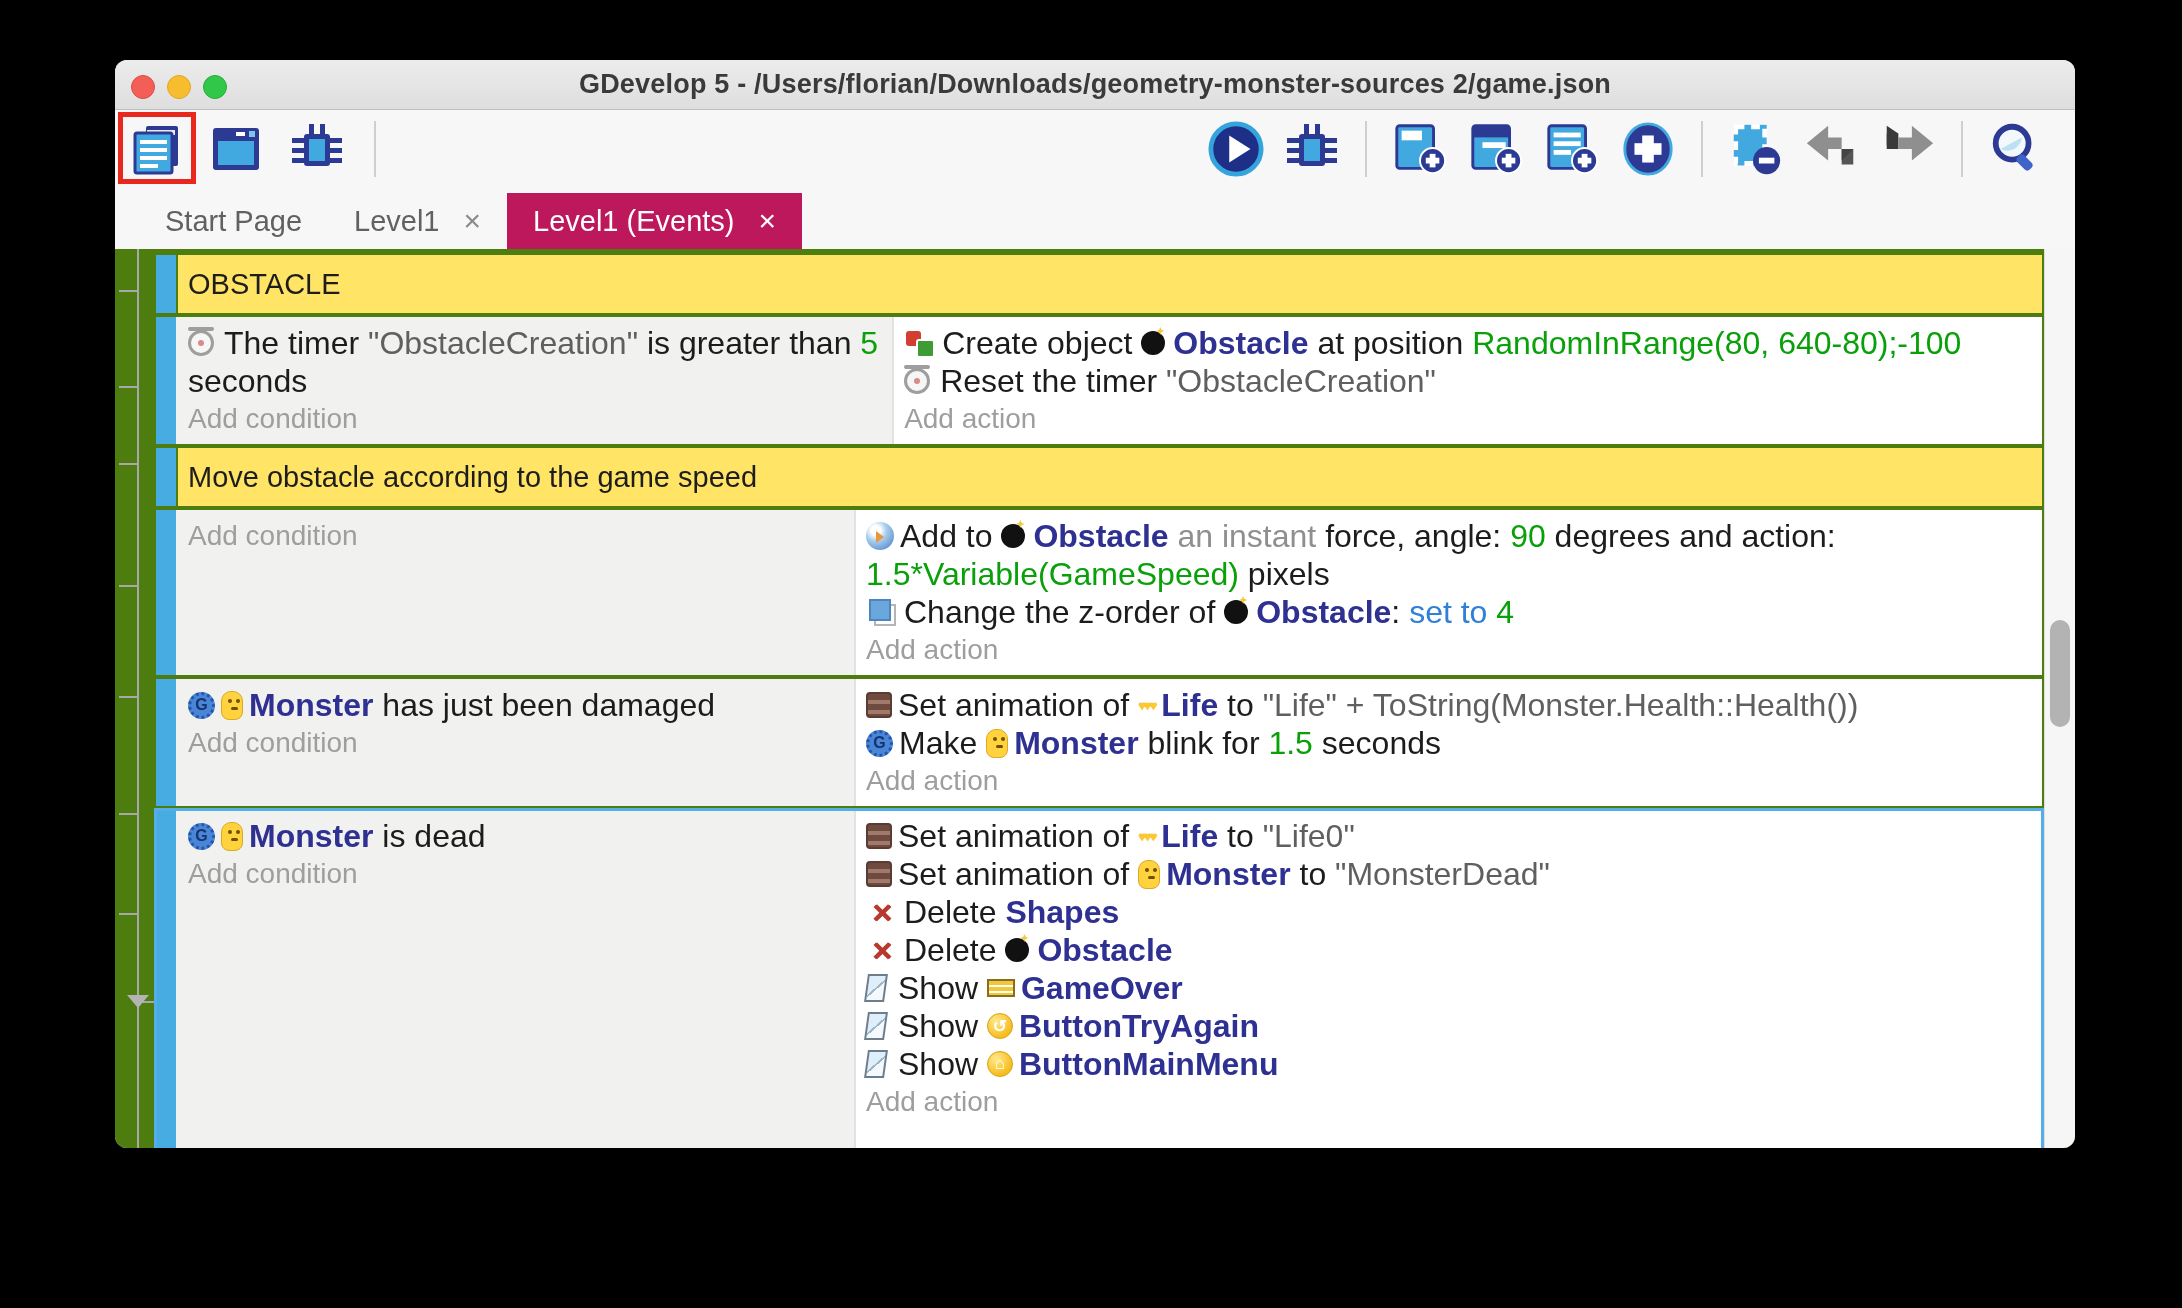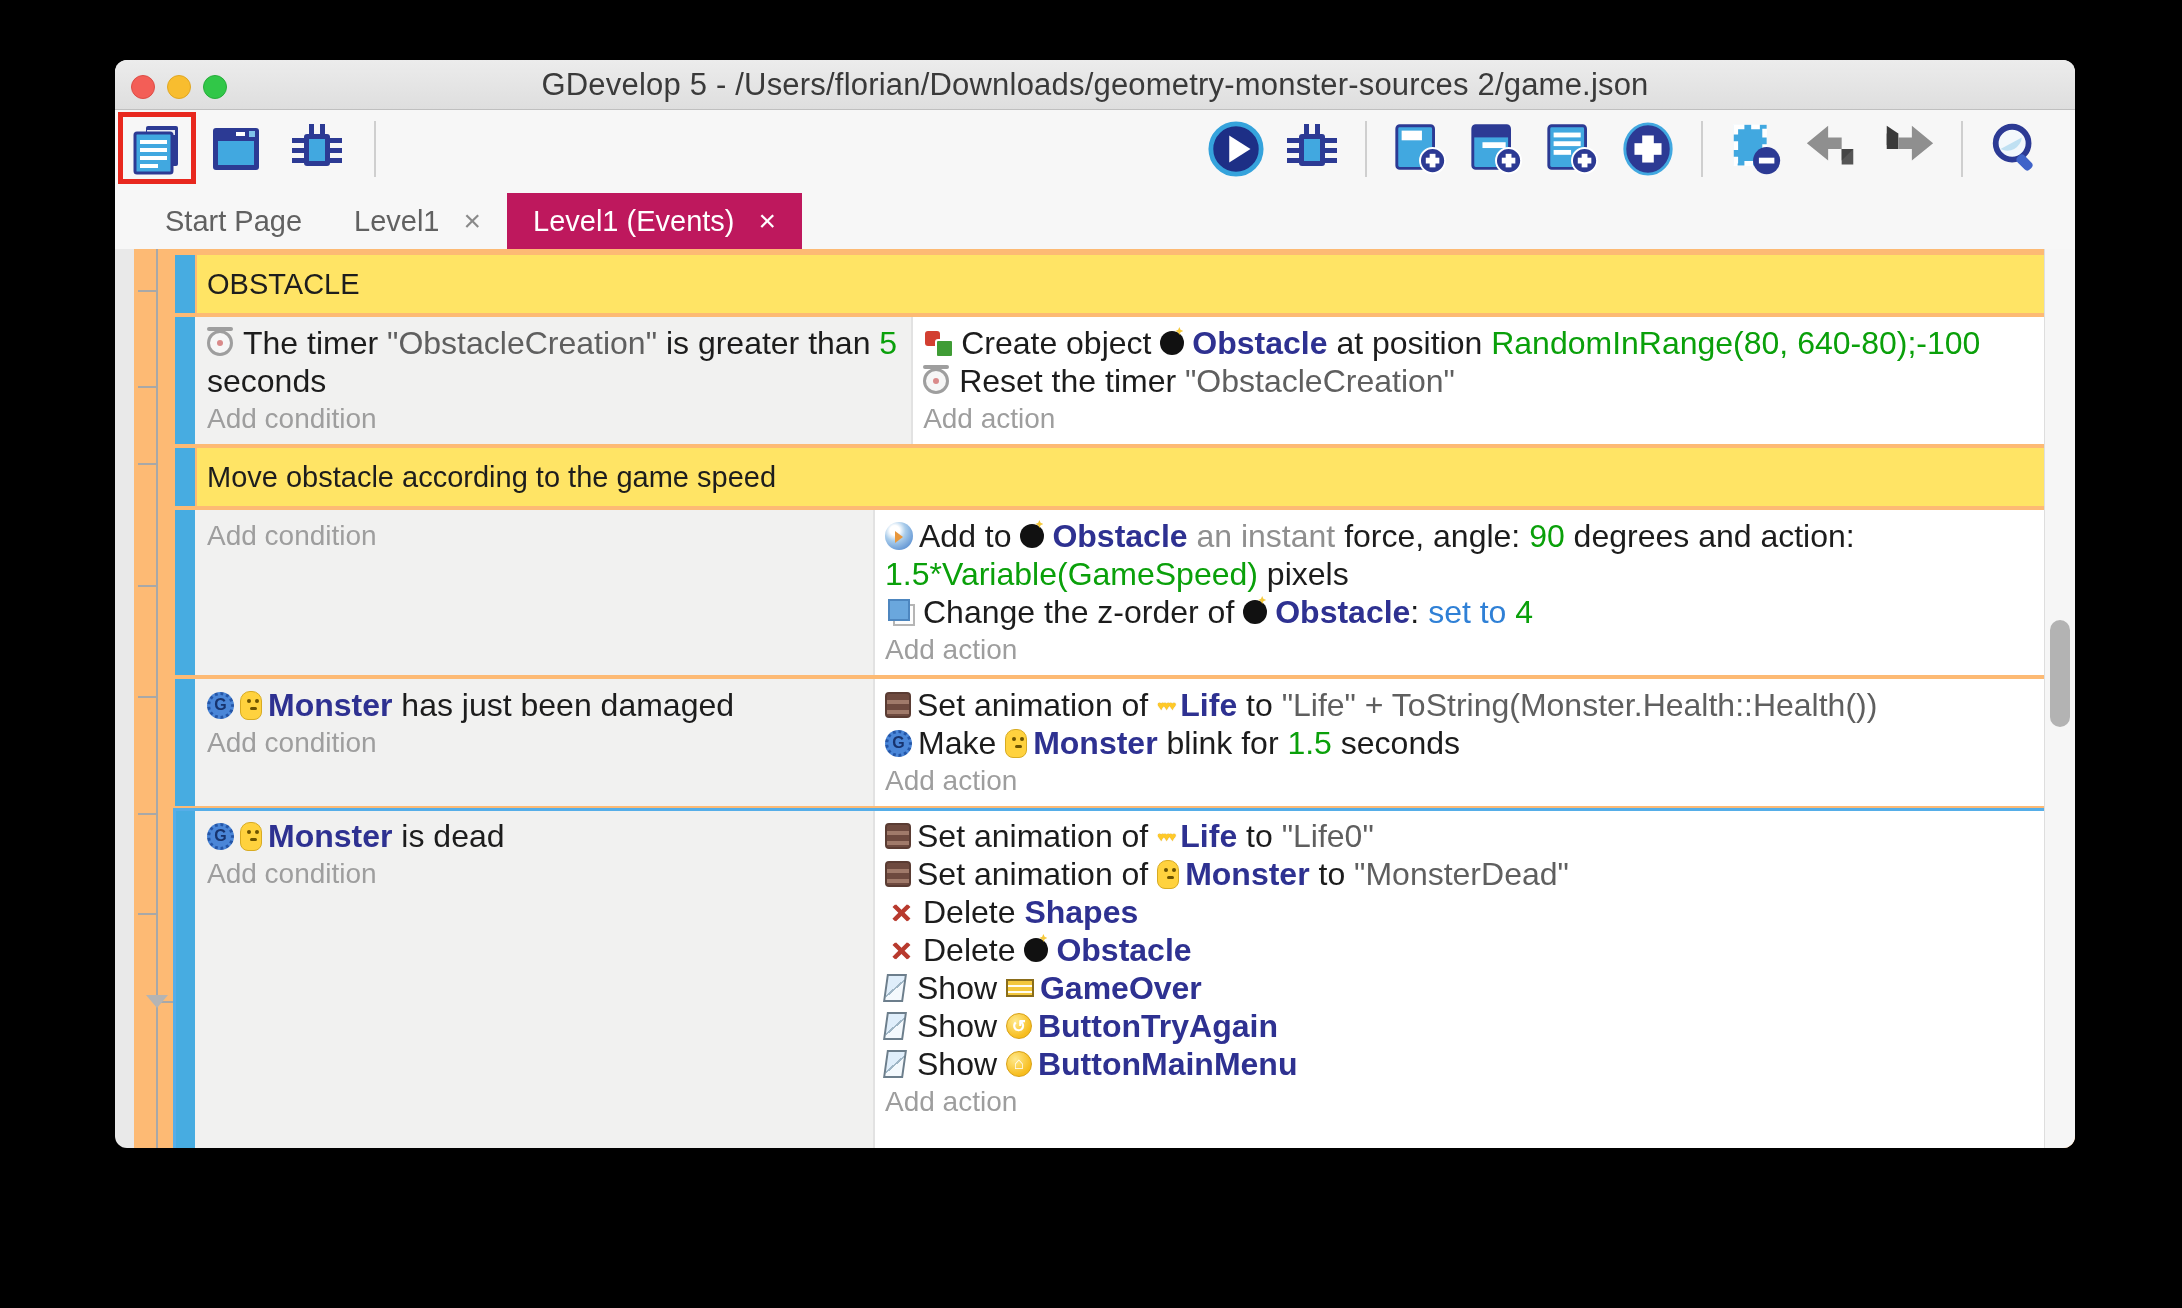--- a/index.html
+++ b/index.html
@@ -4,21 +4,21 @@
 <style>
   * { margin:0; padding:0; box-sizing:border-box; }
   html,body { width:2182px; height:1308px; background:#000; font-family:"Liberation Sans", sans-serif; overflow:hidden; }
 
   .window { position:absolute; left:115px; top:60px; width:1960px; height:1088px;
             border-radius:12px; overflow:hidden; background:#e9e9e9; }
 
   
   .titlebar { position:relative; height:50px; background:linear-gradient(#ececec,#dedede);
               border-bottom:1px solid #bfbfbf; display:flex; align-items:center; justify-content:center; }
-  .title { font-size:31px; font-weight:400; color:#3a3a3a; letter-spacing:.2px;text-align:center; }
+  .title { font-size:27px; font-weight:700; color:#3a3a3a; letter-spacing:.2px;text-align:center; }
   .lights { position:absolute; left:16px; top:15px; display:flex; gap:12px; }
   .light { width:24px; height:24px; border-radius:50%; }
   .light.red    { background:#f35e57; border:1px solid #dd4d46; }
   .light.yellow { background:#f8bd2f; border:1px solid #e0a723; }
   .light.green  { background:#31c748; border:1px solid #27ad3b; }
 
   
   .toolbar { position:relative; height:80px; background:#f7f7f7; }
   .tb-left { position:absolute; left:13px; top:8px; display:flex; align-items:center; gap:22px; }
   .tb-right{ position:absolute; right:30px; top:8px; display:flex; align-items:center; gap:18px; }
@@ -27,21 +27,21 @@
   .red-box { position:absolute; left:-10px; top:-6px; width:78px; height:72px; border:5px solid #e8281e; }
 
   
   .tabbar { height:59px; background:#f7f7f7; display:flex; align-items:flex-end; padding-left:24px; }
   .tab { height:56px; display:flex; align-items:center; padding:0 26px; font-size:29px; color:#616161; cursor:default; }
   .tab .close { margin-left:24px; font-size:30px; color:#8a8a8a; }
   .tab.active { background:#be185d; color:#fff; }
   .tab.active .close { color:#fff; }
 
   
-  .events { position:relative; height:899px; background:#fdba74; overflow:hidden;margin-left:19px; }
+  .events { position:relative; height:899px; background:#4d7c0f; overflow:hidden; }
   .tree-vline { position:absolute; left:22px; top:0; width:2px; height:100%; background:#a8a8a8; }
   .tree-tick  { position:absolute; left:4px; width:18px; height:2px; background:#a8a8a8; }
   .tree-tick.right { left:24px; width:18px; }
   .tree-triangle { position:absolute; left:12px; width:0; height:0;
                    border-left:11px solid transparent; border-right:11px solid transparent;
                    border-top:13px solid #b4b4b4; }
 
   #rows { position:absolute; left:41px; top:6px; width:1886px; }
   .erow { display:flex; margin-bottom:4px; }
   .ebar { flex:0 0 20px; background:#47ace1; }

